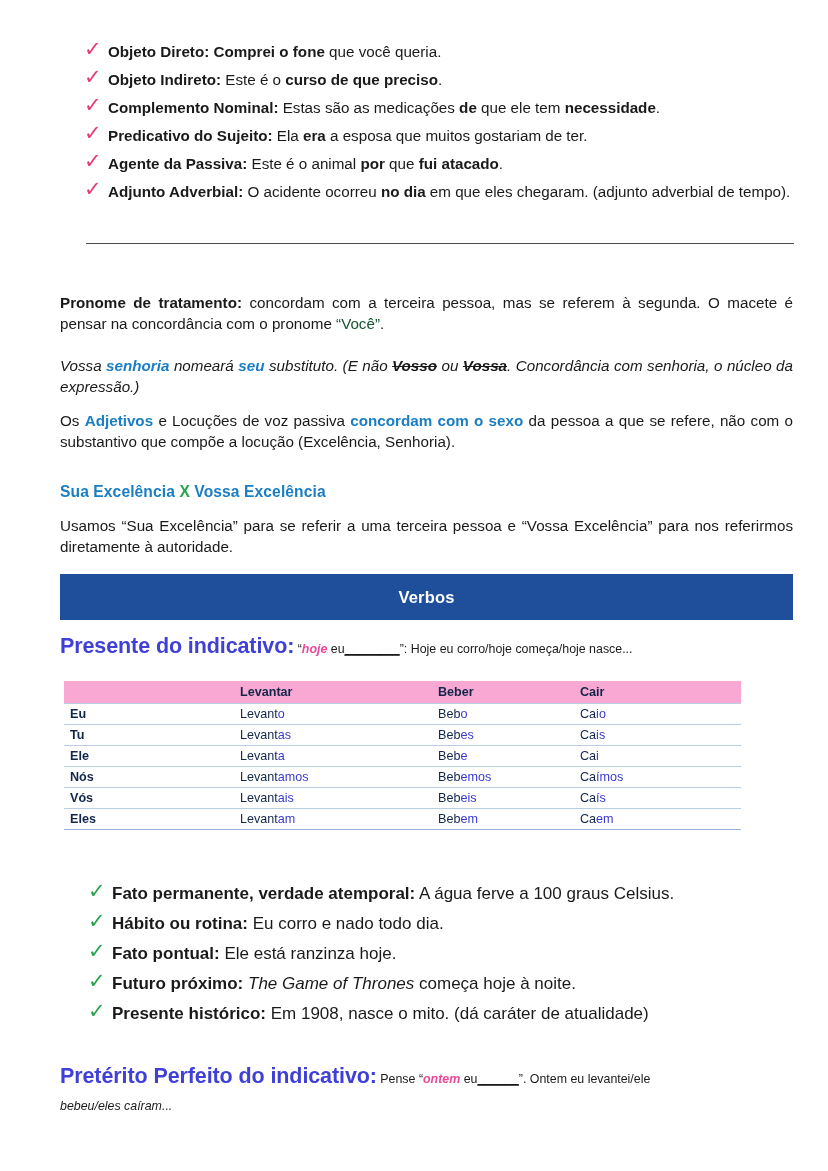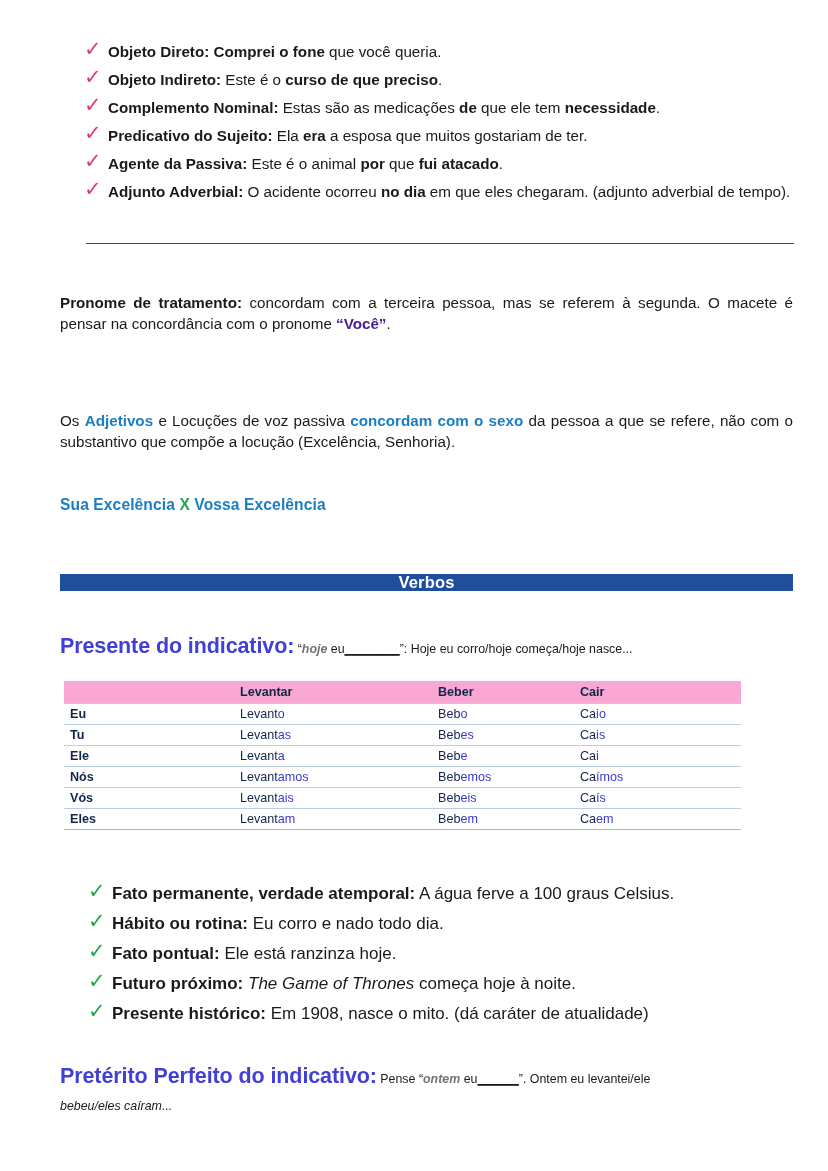--- a/index.html
+++ b/index.html
@@ -65,48 +65,48 @@
   }
 
   
   .para {
     position: absolute;
     font-size: 15.2px;
     line-height: 21px;
     text-align: justify;
   }
   .para b { font-weight: bold; }
-  .green-t { color: #4c1d95; font-weight: bold; }
+  .green-t { color: #14532d; font-weight: normal; }
   .blue-t  { color: #1a7ec4; font-weight: bold; }
   .strike  { text-decoration: line-through; }
 
   #p-pronome { left: 60px; top: 292px; width: 733px; }
   #p-vossa   { left: 60px; top: 355px; width: 733px; font-style: italic; }
   #p-adjet   { left: 60px; top: 410px; width: 733px; }
 
   .sub-head {
     position: absolute;
     left: 60px;
-    top: 496px;
+    top: 483px;
     font-size: 15.6px;
     font-weight: bold;
     color: #1a7ec4;
     letter-spacing: .1px;
   }
   .sub-head .x { color: #2aa34e; }
 
   #p-usamos { left: 60px; top: 515px; width: 733px; }
 
   
   .banner {
     position: absolute;
     left: 60px;
     top: 574px;
     width: 733px;
-    height: 17px;
+    height: 46px;
     background: #1f4e9b;
     color: #ffffff;
     font-size: 16.5px;
     font-weight: bold;
     display: flex;
     align-items: center;
     justify-content: center;
     letter-spacing: .2px;
   }
 
@@ -120,21 +120,21 @@
     white-space: nowrap;
     letter-spacing: -.1px;
   }
   .sec-head .tail {
     font-size: 12.4px;
     font-weight: normal;
     color: #1a1a1a;
     letter-spacing: 0;
   }
   .sec-head .tail .gi {
-    color: #737373;
+    color: #ec4899;
     font-style: italic;
     font-weight: bold;
   }
   .sec-head .tail u { text-decoration: underline; }
   #h-presente { top: 634px; }
   #h-preterito { top: 1064px; }
 
   .preterito-cont {
     position: absolute;
     left: 60px;
@@ -234,25 +234,27 @@
       <span class="chk pink">✓</span>
       <span class="check-text"><b>Adjunto Adverbial:</b><span> O acidente ocorreu </span><b>no dia</b><span> em que eles chegaram. (adjunto adverbial de tempo).</span></span>
     </div>
 
   </div>
 
   <div class="rule"></div>
 
   <div class="para" id="p-pronome"><b>Pronome de tratamento:</b><span> concordam com a terceira pessoa, mas se referem à segunda. O macete é pensar na concordância com o pronome </span><span class="green-t">“Você”</span><span>.</span></div>
 
+  <div class="para" id="p-vossa"><span>Vossa </span><b class="blue-t">senhoria</b><span> nomeará </span><b class="blue-t">seu</b><span> substituto. (E não </span><b class="strike">Vosso</b><span> ou </span><b class="strike">Vossa</b><span>. Concordância com senhoria, o núcleo da expressão.)</span></div>
 
   <div class="para" id="p-adjet"><span>Os </span><b class="blue-t">Adjetivos</b><span> e Locuções de voz passiva </span><b class="blue-t">concordam com o sexo</b><span> da pessoa a que se refere, não com o substantivo que compõe a locução (Excelência, Senhoria).</span></div>
 
   <div class="sub-head"><span>Sua Excelência </span><span class="x">X</span><span> Vossa Excelência</span></div>
 
+  <div class="para" id="p-usamos">Usamos “Sua Excelência” para se referir a uma terceira pessoa e “Vossa Excelência” para nos referirmos diretamente à autoridade.</div>
 
   <div class="banner">
     <span>Verbos</span>
   </div>
 
   <div class="sec-head" id="h-presente"><span>Presente do indicativo:</span><span class="tail"> <span>“</span><span class="gi">hoje</span><span> eu</span><u>________</u><span>”: Hoje eu corro/hoje começa/hoje nasce...</span></span></div>
 
   <table class="conj-table">
     <colgroup>
         <col class="c0">

